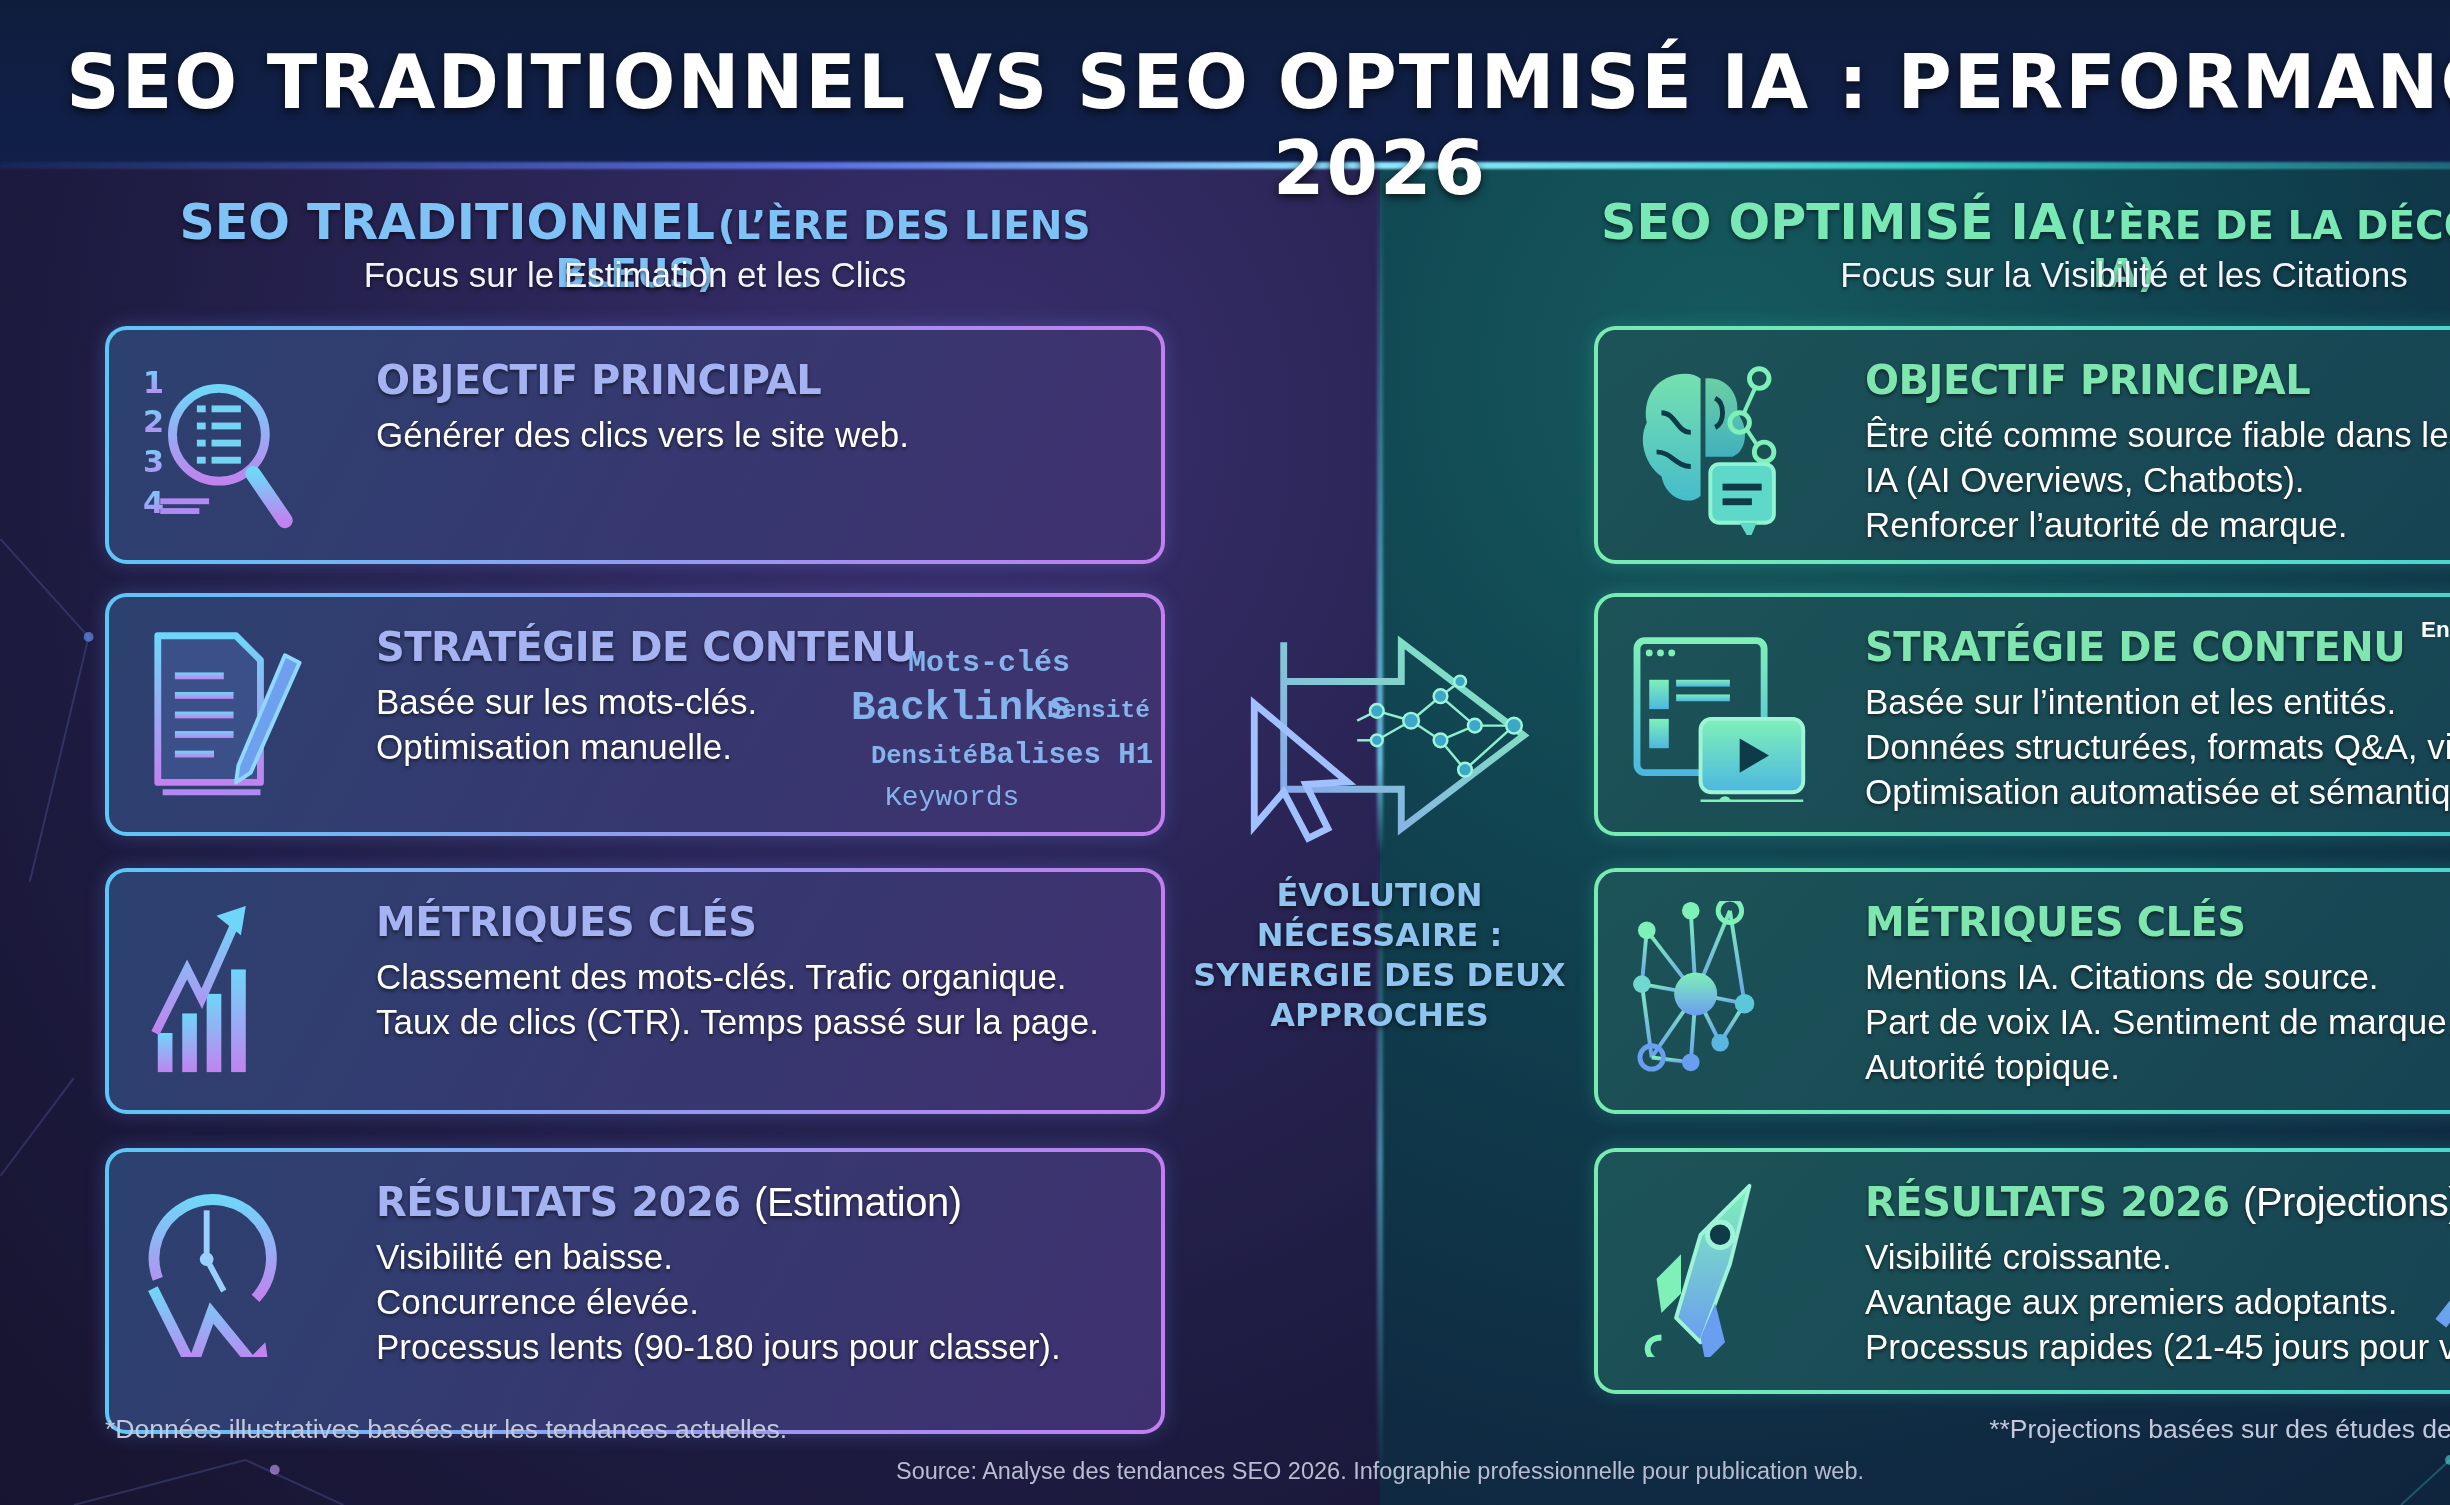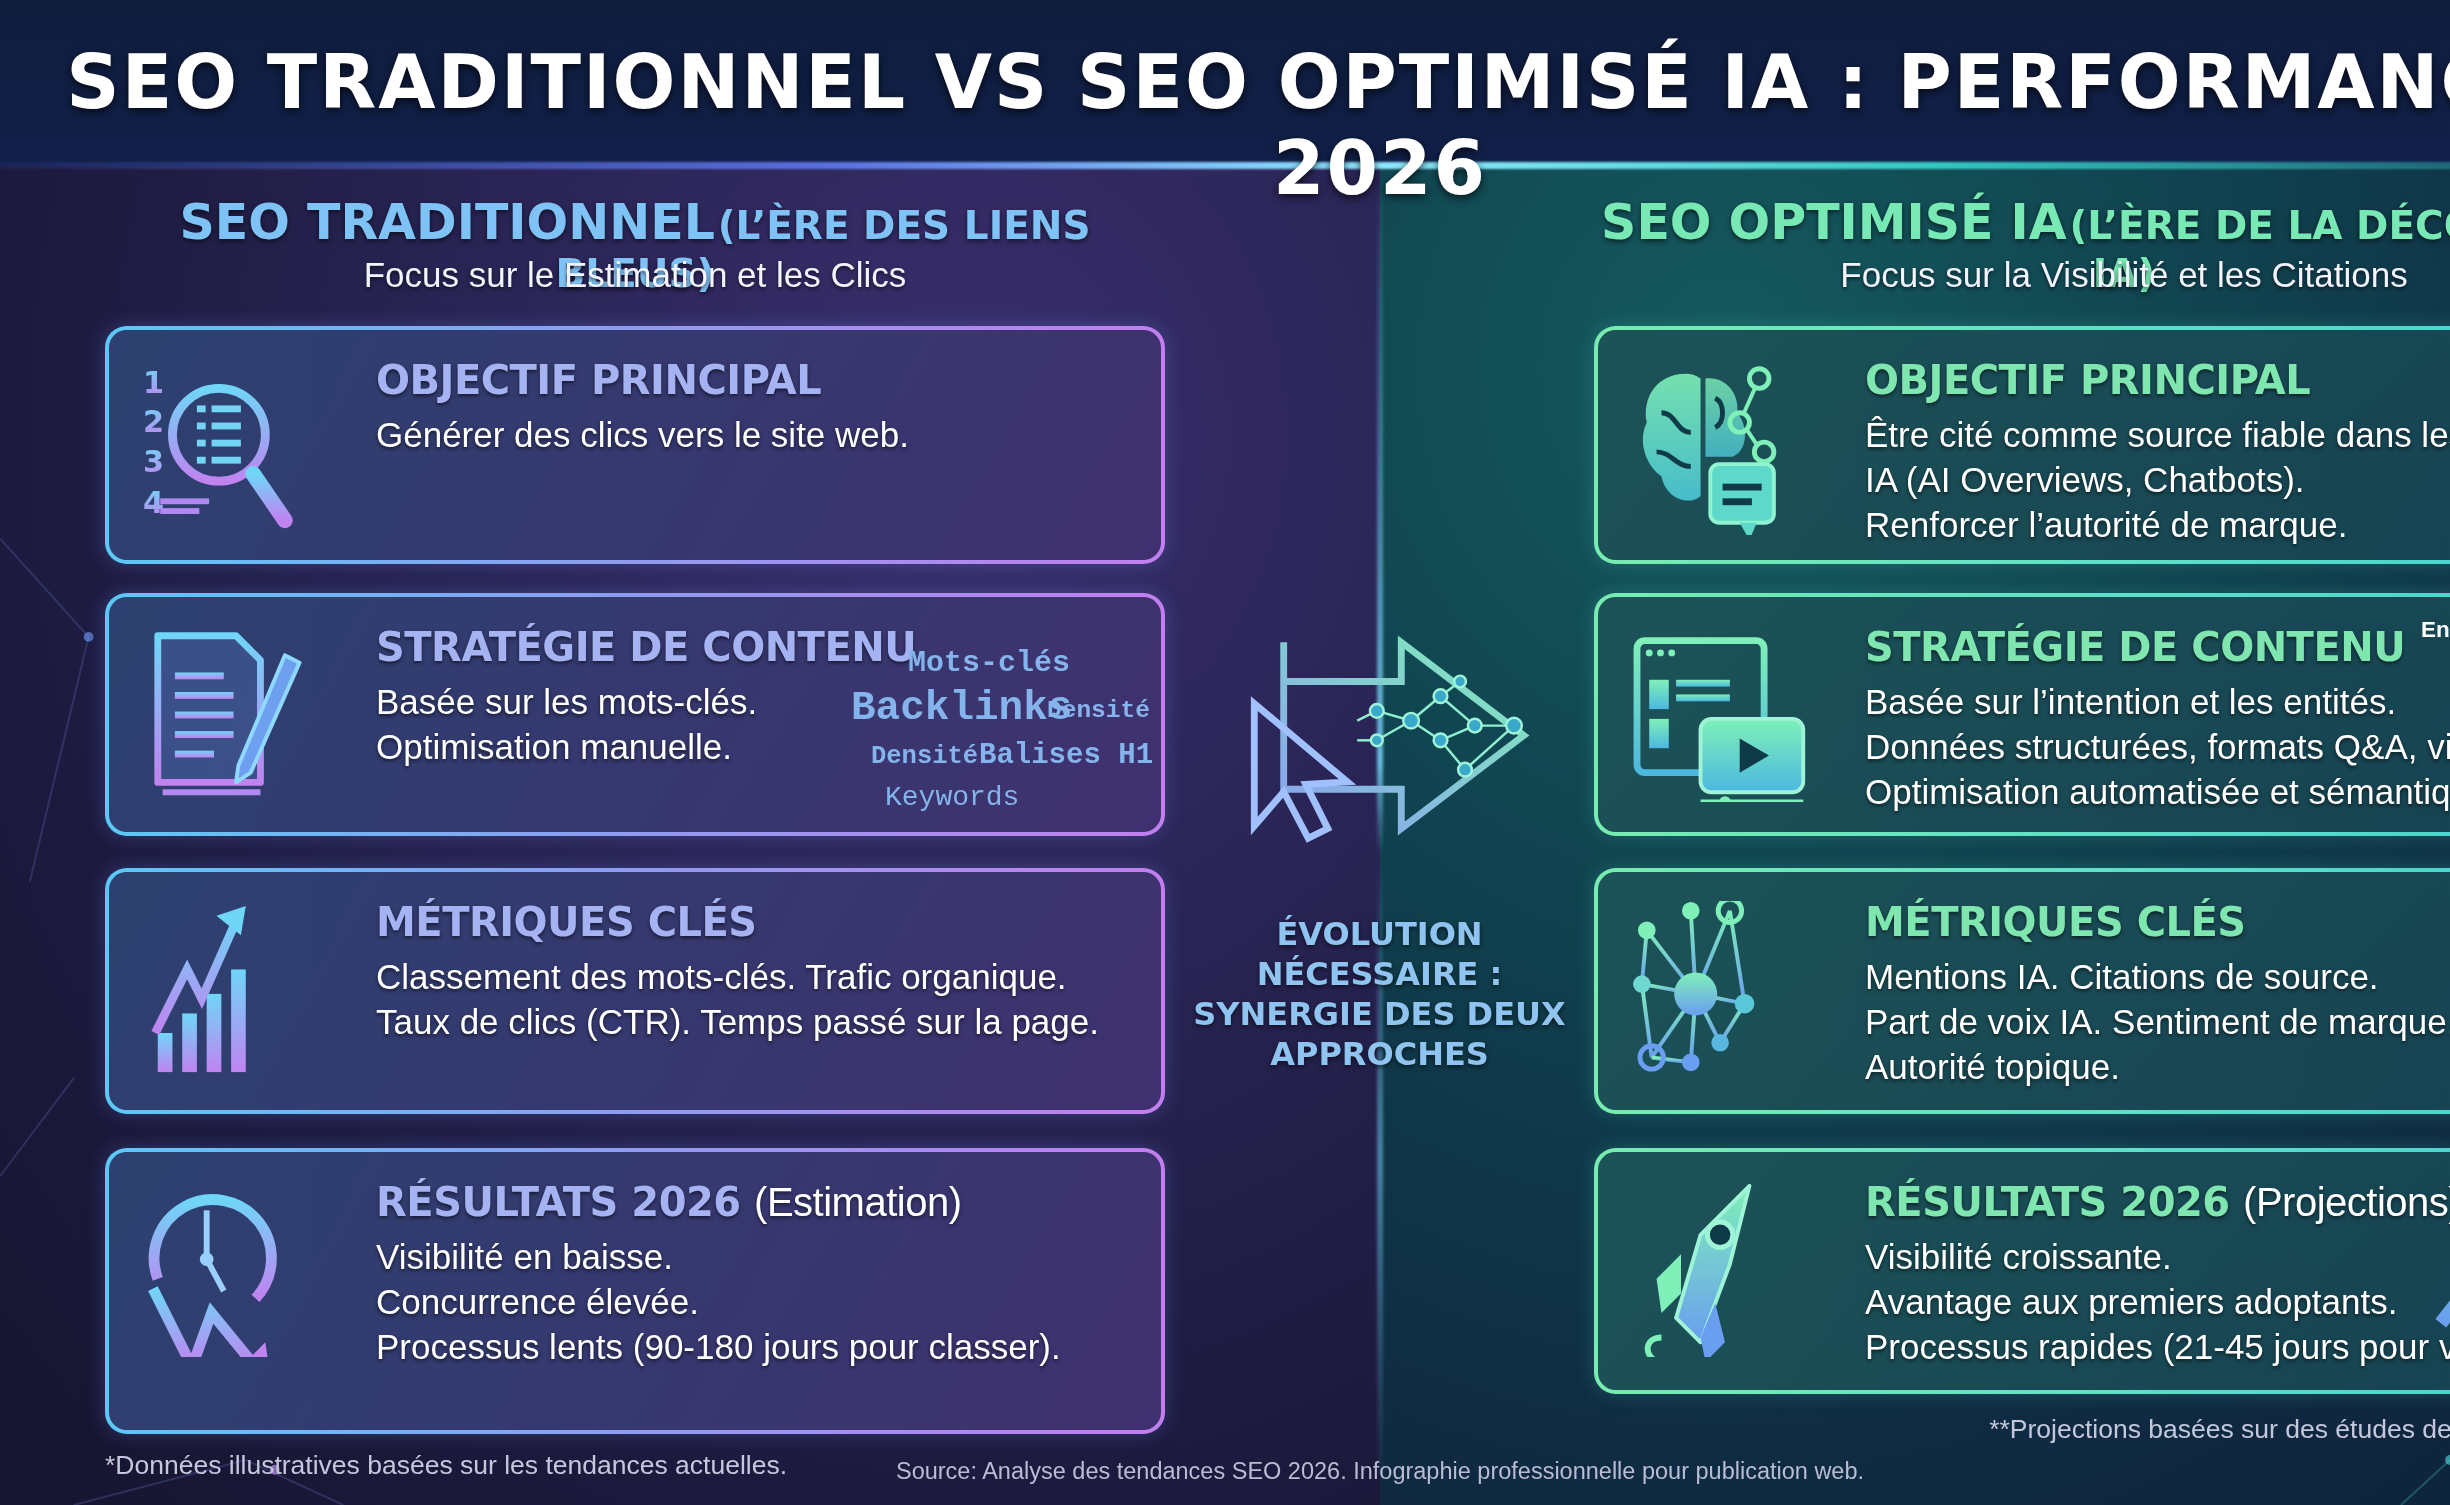--- a/index.html
+++ b/index.html
@@ -91,21 +91,20 @@
 
   .cloud { position:absolute; font-weight:bold; color:#85b4ec; font-family:Liberation Mono, monospace; }
 
   .graph-label { position:absolute; font-size:22.5px; font-weight:bold; color:#ffffff; text-align:center; line-height:26.5px; }
 
   .center-text {
     position:absolute; left:1161px; width:437px; top:875px; text-align:center;
     font-size:32px; font-weight:bold; line-height:40px; color:#8fc4f0;
     font-family:"DejaVu Sans", sans-serif;
     text-shadow:0 1.5px 4.9px rgba(0,0,0,0.6);
-    margin-top:39px;
   }
   .footnote { position:absolute; font-size:26.5px; color:#c4c8dc; }
   .source { position:absolute; left:0; width:2760px; text-align:center; top:1458px; font-size:23.5px; color:#b8bdd2; }
   .net-lines { position:absolute; left:0; top:0; width:2760px; height:1505px; pointer-events:none; }
 </style>
 </head>
 <body>
 
 <div class="top-band"></div>
 <div class="bg-left"></div>
@@ -461,16 +460,16 @@
       <circle cx="340" cy="270" r="12"></circle>
   </g>
 </svg>
 
 <div class="center-text">
   <div>ÉVOLUTION NÉCESSAIRE :</div>
   <div>SYNERGIE DES DEUX</div>
   <div>APPROCHES</div>
 </div>
 
-<div class="footnote" style="left:105px;top:1450px;">*Données illustratives basées sur les tendances actuelles.</div>
+<div class="footnote" style="left:105px;top:1414px;">*Données illustratives basées sur les tendances actuelles.</div>
 <div class="footnote" style="right:105px;top:1414px;text-align:right;">**Projections basées sur des études de cas émergentes.</div>
 <div class="source">Source: Analyse des tendances SEO 2026. Infographie professionnelle pour publication web.</div>
 
 
 </body></html>

